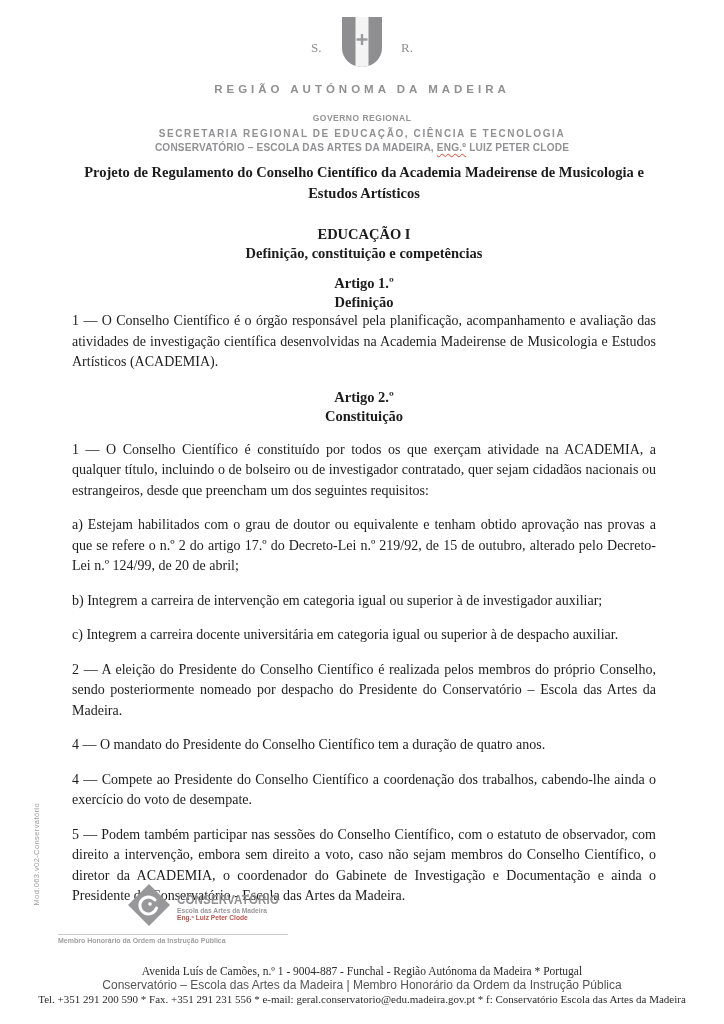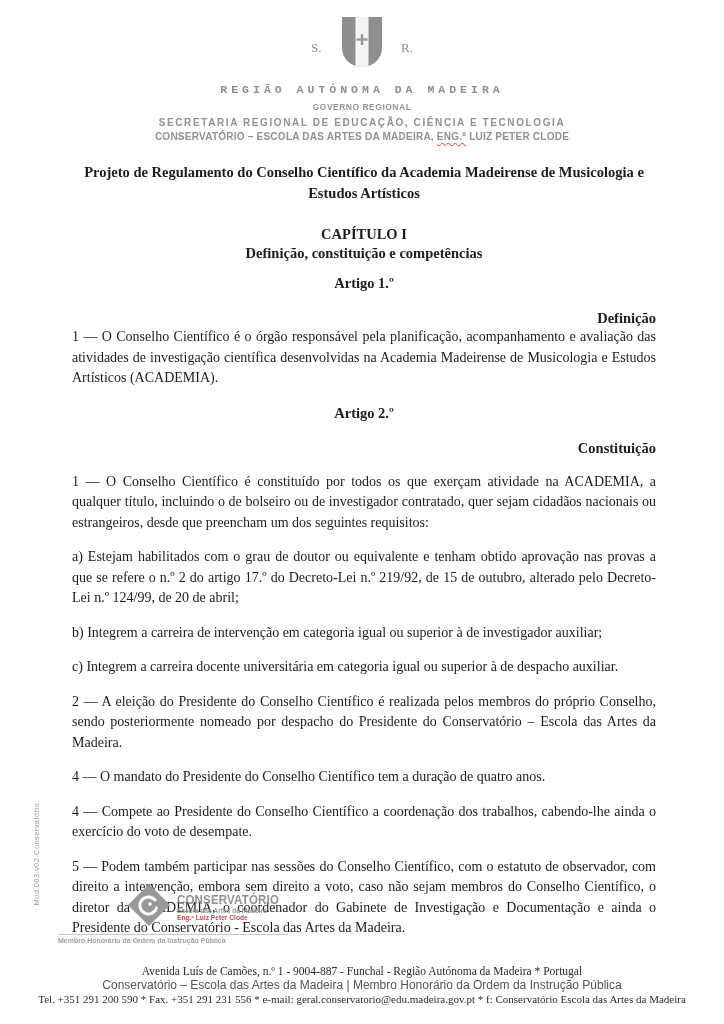--- a/index.html
+++ b/index.html
@@ -17,25 +17,25 @@
   .crest{position:relative;width:130px;margin:16px auto 0;height:54px;}
   .crest svg{display:block;margin:0 auto;}
   .crest .letter{
     position:absolute;top:24px;
     font-family:"Liberation Serif",serif;font-size:13px;color:#8f8f91;
   }
   .crest .letter.s{left:14px;}
   .crest .letter.r{right:14px;}
   .hdr-region{
     margin-top:13px;
-    font-family:Liberation Mono, monospace;font-weight:bold;
+    font-family:Liberation Sans, sans-serif;font-weight:bold;
     font-size:11.5px;letter-spacing:4px;color:#909092;
   }
   .hdr-gov{
-    margin-top:6px;
+    margin-top:18px;
     font-family:"Liberation Sans",sans-serif;
     font-size:8.5px;letter-spacing:.5px;color:#939395;font-weight:bold;
   }
   .hdr-secretariat{
     margin-top:5px;
     font-family:"Liberation Sans",sans-serif;font-weight:bold;
     font-size:10px;letter-spacing:1.6px;color:#919193;
   }
   .hdr-org{
     margin-top:2px;
@@ -52,21 +52,21 @@
     position:absolute;top:162px;left:72px;width:584px;
     font-size:14px;line-height:20.5px;
   }
   .doc-title{
     margin:0 0 21px 0;
     font-size:14.5px;font-weight:bold;text-align:center;line-height:21px;
   }
   .chapter-head{ text-align:center;font-weight:bold;font-size:14.5px;line-height:18px;margin-bottom:10px;}
   .chapter-head .line2{margin-top:1px;}
   .article-head{text-align:center;font-weight:bold;font-size:14.5px;line-height:18px;}
-  .article-head .art-name{margin-top:17px;text-align:right;}
+  .article-head .art-name{margin-top:1px;}
   .doc-body p{margin:0;text-align:justify;}
   .doc-body p.gap{margin-top:14px;}
   .art1{margin-top:12px;}
   .art2{margin-top:15px;}
   .art2 .first-para{margin-top:15px;}
   
   .vertical-label{
     position:absolute;left:32px;bottom:118px;
     writing-mode:vertical-rl;transform:rotate(180deg);
     font-family:"Liberation Sans",sans-serif;font-size:7.5px;color:#9a9a9c;
@@ -127,21 +127,21 @@
     <div class="hdr-gov">GOVERNO REGIONAL</div>
     <div class="hdr-secretariat">SECRETARIA REGIONAL DE EDUCAÇÃO, CIÊNCIA E TECNOLOGIA</div>
     <div class="hdr-org"><span>CONSERVATÓRIO – ESCOLA DAS ARTES DA MADEIRA, </span><span class="misspelled">ENG.º</span><span> LUIZ PETER CLODE</span></div>
   </div>
 
   <div class="doc-body">
 
     <h1 class="doc-title">Projeto de Regulamento do Conselho Científico da Academia Madeirense de Musicologia e Estudos Artísticos</h1>
 
     <div class="chapter-head">
-      <div>CAPÍTULO I</div>
+      <div>EDUCAÇÃO I</div>
       <div class="line2">Definição, constituição e competências</div>
     </div>
 
     <section class="art1">
       <div class="article-head">
         <div>Artigo 1.º</div>
         <div class="art-name">Definição</div>
       </div>
       <p>1 — O Conselho Científico é o órgão responsável pela planificação, acompanhamento e avaliação das atividades de investigação científica desenvolvidas na Academia Madeirense de Musicologia e Estudos Artísticos (ACADEMIA).</p>
     </section>

